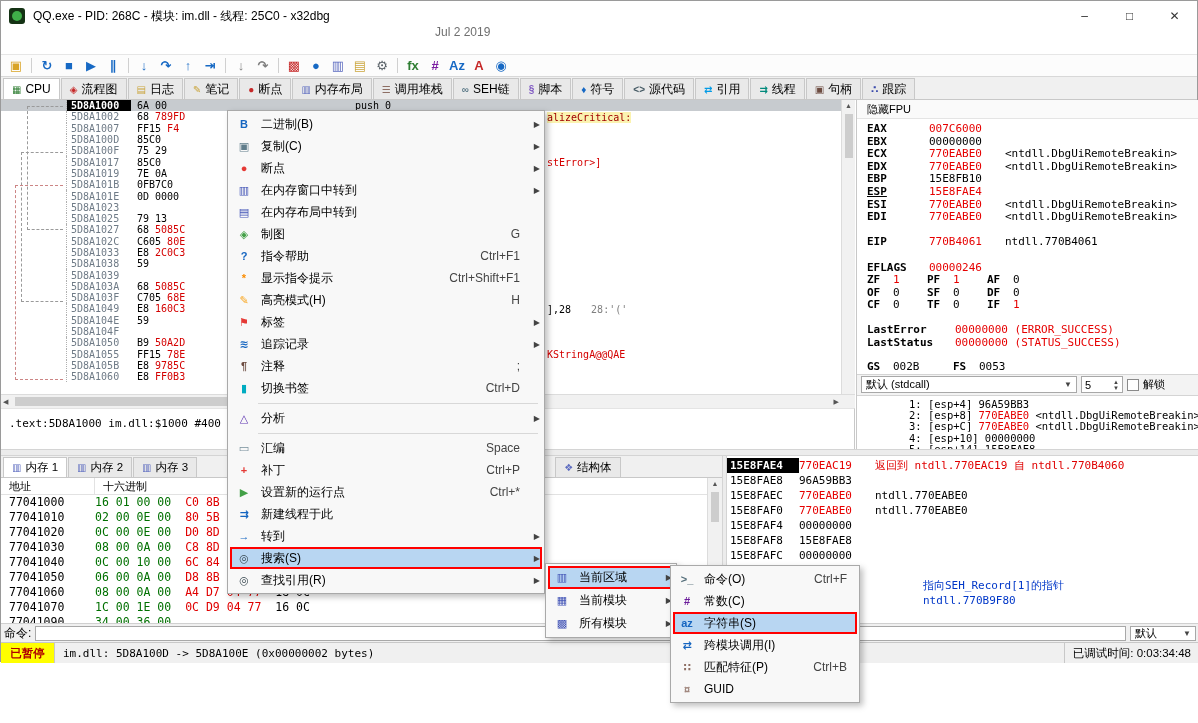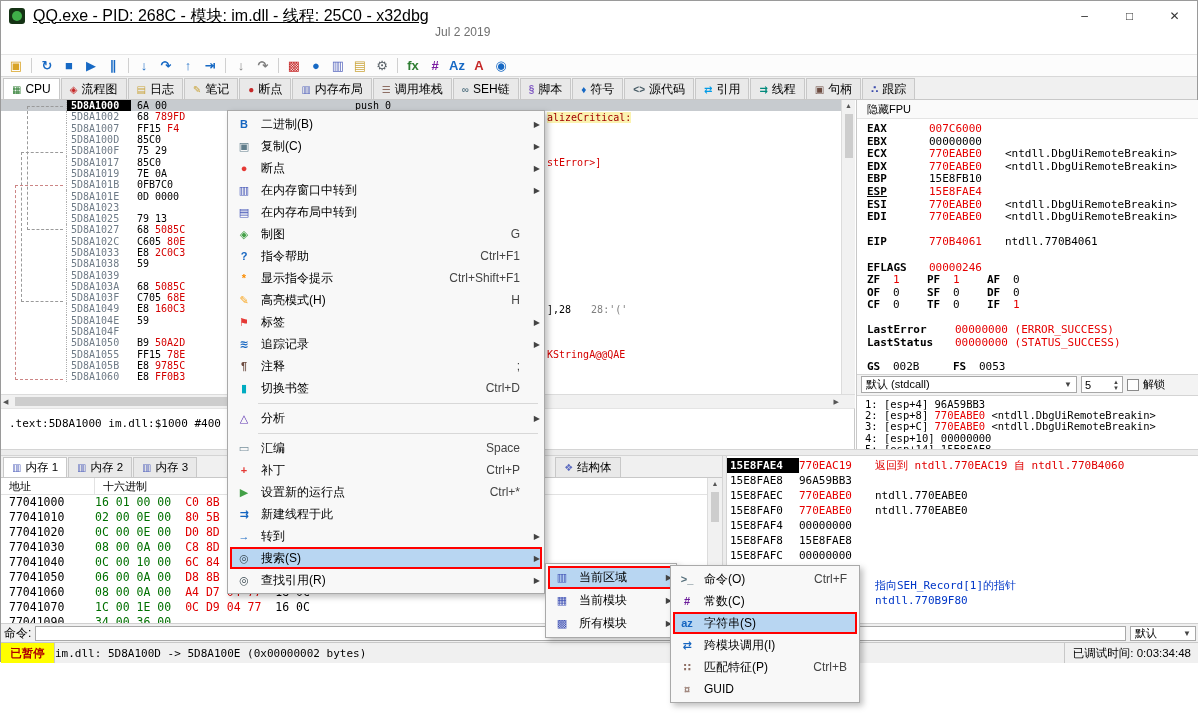--- a/index.html
+++ b/index.html
@@ -6,21 +6,21 @@
   html,body { background:#fff; }
   body { width:1198px; height:723px; position:relative; overflow:hidden;
          font-family:"Liberation Sans","DejaVu Sans",sans-serif; font-size:12px; color:#000; }
 
   .app { position:absolute; left:0; top:0; width:1198px; height:662px; background:#fff; border:1px solid #9a9a9a; }
 
   
   .titlebar { position:absolute; left:0; top:0; width:100%; height:30px; background:#fff; display:flex; align-items:center; padding-left:8px; }
   .app-icon { width:16px; height:16px; background:#143214; border-radius:3px; margin-right:8px; position:relative; flex:none; }
   .app-icon::after { content:""; position:absolute; left:3px; top:3px; right:3px; bottom:3px; background:#3fae49; border-radius:50%; }
-  .title-text { font-size:16px;text-decoration:underline; }
+  .title-text { font-size:12px; }
   .win-controls { margin-left:auto; display:flex; height:100%; }
   .win-btn { width:45px; display:flex; align-items:center; justify-content:center; font-size:12px; color:#333; }
 
   
   .menubar { position:absolute; left:0; top:30px; width:100%; height:23px; background:#fff; display:flex; align-items:center; padding-left:4px; }
   .menu-top-item { padding:2px 7px; }
   .build-date { color:#6f6f6f; margin-left:16px; }
 
   
   .toolbar { position:absolute; left:0; top:53px; width:100%; height:23px; background:#fcfcfc; border-top:1px solid #e6e6e6; border-bottom:1px solid #d8d8d8; display:flex; align-items:center; padding-left:4px; }
@@ -78,21 +78,21 @@
   .fl-v { width:34px; flex:none; }
   .le-name { width:88px; flex:none; font-weight:bold; }
   .reg-gap { height:12px; }
   .conv-bar { height:22px; display:flex; align-items:center; gap:4px; padding:0 4px; background:#f3f3f3; border-top:1px solid #d4d4d4; border-bottom:1px solid #d4d4d4; }
   .conv-select { width:216px; height:17px; background:#fff; border:1px solid #a8a8a8; font-size:11px; display:flex; align-items:center; padding:0 4px; justify-content:space-between; }
   .conv-spin { width:42px; height:17px; background:#fff; border:1px solid #a8a8a8; font-size:11px; display:flex; align-items:center; padding:0 3px; justify-content:space-between; }
   .spin-arrows { font-size:6px; line-height:6px; color:#444; text-align:center; }
   .checkbox { width:12px; height:12px; border:1px solid #8a8a8a; background:#fff; display:inline-block; }
   .conv-check { display:flex; align-items:center; gap:4px; font-size:11px; }
   .sel-arrow { font-size:8px; color:#444; }
-  .args { padding:3px 0 0 8px; font-family:"DejaVu Sans Mono","Liberation Mono",monospace; font-size:10.5px; background:#fff; }
+  .args { padding:3px 0 0 8px; font-family:"DejaVu Sans Mono","Liberation Mono",monospace; font-size:10.5px; background:#fff;margin-left:44px; }
   .arg-row { height:11.4px; line-height:11.4px; white-space:pre; }
 
   
   .dump-tabs { position:absolute; left:0; top:455px; width:722px; height:22px; background:#f0f0f0; border-bottom:1px solid #c8c8c8; display:flex; align-items:flex-end; padding-left:2px; }
   .dtab { height:20px; display:flex; align-items:center; gap:4px; padding:0 8px; font-size:11.5px; border:1px solid #c8c8c8; border-bottom:none; background:#e9e9e9; margin-right:1px; white-space:nowrap; }
   .dtab.active { background:#fff; }
   .dtab.spacer { width:356px; border:none; background:transparent; }
   .dtab-ic { font-size:10px; font-weight:bold; color:#5c6bc0; }
   .dump-header { position:absolute; left:0; top:477px; width:706px; height:17px; background:#fff; border-bottom:1px solid #e2e2e2; display:flex; align-items:center; font-size:11px; }
   .dh-addr { width:94px; padding-left:8px; border-right:1px solid #e2e2e2; height:100%; display:flex; align-items:center; }
@@ -107,30 +107,30 @@
   .bottom-splitter { position:absolute; left:721px; top:455px; width:5px; height:167px; background:#ececec; border-left:1px solid #d4d4d4; border-right:1px solid #d4d4d4; }
 
   
   .stack { position:absolute; left:726px; top:455px; width:472px; height:167px; background:#fff; overflow:hidden; font-family:"DejaVu Sans Mono","Liberation Mono",monospace; font-size:11px; padding-top:2px; }
   .srow { display:flex; height:15px; line-height:15px; white-space:pre; }
   .s-addr { width:72px; flex:none; padding-left:3px; }
   .s-addr.cip { background:#000; color:#fff; font-weight:bold; }
   .s-val { width:76px; flex:none; }
   .s-note { flex:1; }
   .n-red { color:#e00000; }
-  .n-blue { color:#0037c8; }
+  .n-blue { color:#0037c8;margin-left:48px; }
 
   
   .cmdbar { position:absolute; left:0; top:622px; width:1198px; height:19px; background:#f0f0f0; border-top:1px solid #d0d0d0; display:flex; align-items:center; gap:4px; padding:0 3px; }
   .cmd-label { font-size:12px; }
   .cmd-input { flex:1; height:15px; background:#fff; border:1px solid #a8a8a8; font-size:11px; padding:0 3px; font-family:"DejaVu Sans Mono","Liberation Mono",monospace; }
   .cmd-select { width:66px; height:15px; background:#fff; border:1px solid #a8a8a8; font-size:11px; display:flex; align-items:center; justify-content:space-between; padding:0 4px; }
   .statusbar { position:absolute; left:0; top:641px; width:1198px; height:21px; background:#f0f0f0; border-top:1px solid #c8c8c8; display:flex; align-items:stretch; font-size:11.5px; }
   .sb-badge { width:54px; background:#ffff00; color:#b00000; font-weight:bold; display:flex; align-items:center; justify-content:center; border-right:1px solid #c8c8c8; flex:none; }
-  .sb-msg { flex:1; display:flex; align-items:center; font-family:"DejaVu Sans Mono","Liberation Mono",monospace; font-size:11px; }
+  .sb-msg { flex:1; display:flex; align-items:center; padding-left:8px; font-family:"DejaVu Sans Mono","Liberation Mono",monospace; font-size:11px; }
   .sb-time { display:flex; align-items:center; padding:0 8px; border-left:1px solid #c8c8c8; flex:none; }
 
   
   .menu { position:absolute; background:#f8f8f8; border:1px solid #a9a9a9; box-shadow:3px 3px 6px rgba(0,0,0,.25); z-index:50; padding:2px; font-size:12px; }
   .m-row { height:22px; display:flex; align-items:center; padding:0 2px; position:relative; white-space:nowrap; }
   .m-icon { width:24px; text-align:center; font-size:11px; font-weight:bold; flex:none; }
   .m-lab { flex:1; padding-left:5px; }
   .m-sc { padding-right:8px; color:#444; }
   .m-arr { width:12px; font-size:8px; color:#444; text-align:right; flex:none; }
   .m-row.sel { background:#b8d6f2; }

